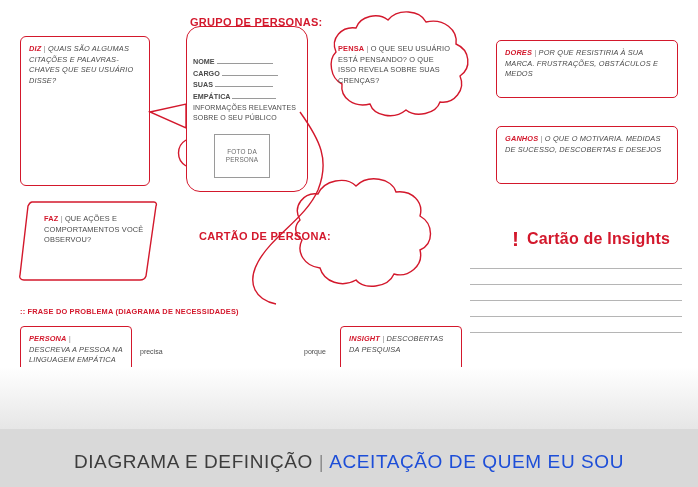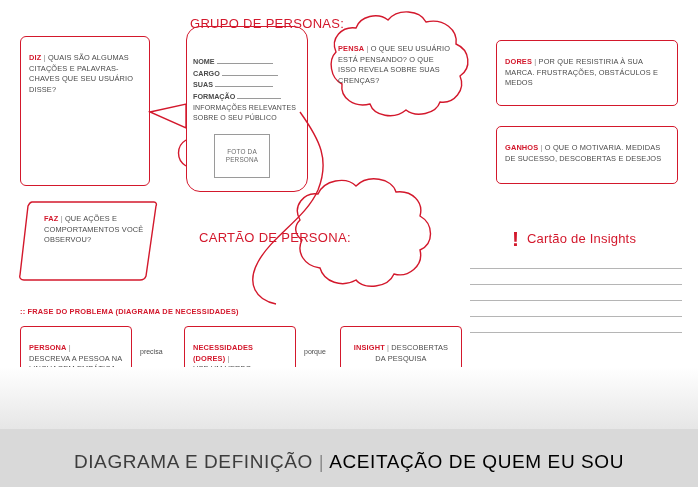--- a/index.html
+++ b/index.html
@@ -26,33 +26,33 @@
   }
   .lead {
     color: #d3182c;
     font-weight: bold;
   }
   .sep { color: #8d8d8d; }
 
   
   .heading {
     color: #d3182c;
-    font-weight: normal;
-    font-size: 13px;
+    font-weight: bold;
+    font-size: 11px;
     letter-spacing: 0.3px;
   }
 
   
   .box {
     border: 1.4px solid #d3182c;
     border-radius: 3px;
     box-sizing: border-box;
     background: transparent;
   }
-  .box-pad { padding: 16px 8px; }
+  .box-pad { padding: 7px 8px; font-style: italic; }
 
   
   .parallelogram {
     position: absolute;
   }
   .parallelogram svg { display: block; }
 
   
   .persona-fields {
     font-size: 7.2px;
@@ -88,22 +88,22 @@
     height: 0;
   }
   .bang {
     color: #d3182c;
     font-weight: bold;
     font-size: 21px;
     line-height: 21px;
   }
   .insight-title {
     color: #d3182c;
-    font-weight: normal;
-    font-size: 13px;
+    font-weight: bold;
+    font-size: 16px;
     letter-spacing: 0.2px;
   }
 
   
   .footer-band {
     position: absolute;
     left: 0;
     right: 0;
     bottom: 0;
     height: 58px;
@@ -121,21 +121,21 @@
     position: absolute;
     bottom: 14px;
     left: 0;
     right: 0;
     text-align: center;
     font-size: 19px;
     letter-spacing: 0.6px;
     color: #3d3d3d;
     white-space: nowrap;
   }
-  .footer-text .light { color: #000000; }
+  .footer-text .light { color: #1d4ed8; }
   .footer-text .bar { color: #8e8e8e; }
 
   
   .connector {
     font-size: 7px;
     color: #4a4a4a;
   }
 
   .prob-head {
     color: #d3182c;
@@ -205,21 +205,21 @@
     </span>
     <span class="fieldline">
       <span>CARGO</span>
       <span class="dots" style="width:56px;"></span>
     </span>
     <span class="fieldline">
       <span>SUAS</span>
       <span class="dots" style="width:58px;"></span>
     </span>
     <span class="fieldline">
-      <span>FORMAÇÃO</span>
+      <span>EMPÁTICA</span>
       <span class="dots" style="width:44px;"></span>
     </span>
   </div>
 
   <div class="abs txt" style="left:193px; top:103px; width:104px; font-size:7px; line-height:9.6px;">INFORMAÇÕES RELEVANTES SOBRE O SEU PÚBLICO</div>
 
   <div class="abs photo-box" style="left:214px; top:134px; width:56px; height:44px;">
     <span>FOTO DA PERSONA</span>
   </div>
 
@@ -244,21 +244,21 @@
     <span>O QUE SEU USUÁRIO ESTÁ PENSANDO? O QUE ISSO REVELA SOBRE SUAS CRENÇAS?</span>
   </div>
 
   <div class="abs txt" style="left:44px; top:214px; width:100px;">
     <span class="lead">FAZ</span>
     <span class="sep">|</span>
     <span>QUE AÇÕES E COMPORTAMENTOS VOCÊ OBSERVOU?</span>
   </div>
 
 
-  <div class="abs box box-pad" style="left:496px; top:40px; width:182px; height:66px; border-radius:5px;">
+  <div class="abs box box-pad" style="left:496px; top:40px; width:182px; height:58px; border-radius:5px;">
     <div class="txt">
       <span class="lead">DORES</span>
       <span class="sep">|</span>
       <span>POR QUE RESISTIRIA À SUA MARCA. FRUSTRAÇÕES, OBSTÁCULOS E MEDOS</span>
     </div>
   </div>
 
   <div class="abs box box-pad" style="left:496px; top:126px; width:182px; height:58px; border-radius:5px;">
     <div class="txt">
       <span class="lead">GANHOS</span>
@@ -285,31 +285,24 @@
       <span class="lead">PERSONA</span>
       <span class="sep">|</span><br>
       <span>DESCREVA A PESSOA NA LINGUAGEM EMPÁTICA</span>
     </div>
   </div>
 
   <div class="abs prob-head" style="left:20px; top:307px;">:: FRASE DO PROBLEMA (DIAGRAMA DE NECESSIDADES)</div>
 
   <div class="abs connector" style="left:140px; top:348px;">precisa</div>
 
-  <div class="abs box box-pad" style="left:184px; top:326px; width:112px; height:48px; border-radius:4px;">
-    <div class="txt">
-      <span class="lead">NECESSIDADES (DORES)</span>
-      <span class="sep">|</span><br>
-      <span>USE UM VERBO</span>
-    </div>
-  </div>
 
   <div class="abs connector" style="left:304px; top:348px;">porque</div>
 
-  <div class="abs box box-pad" style="left:340px; top:326px; width:122px; height:48px; border-radius:4px;text-align:center;">
+  <div class="abs box box-pad" style="left:340px; top:326px; width:122px; height:48px; border-radius:4px;">
     <div class="txt">
       <span class="lead">INSIGHT</span>
       <span class="sep">|</span>
       <span>DESCOBERTAS DA PESQUISA</span>
     </div>
   </div>
 
   <div class="footer-grad"></div>
   <div class="footer-band"></div>
   <div class="footer-text">

